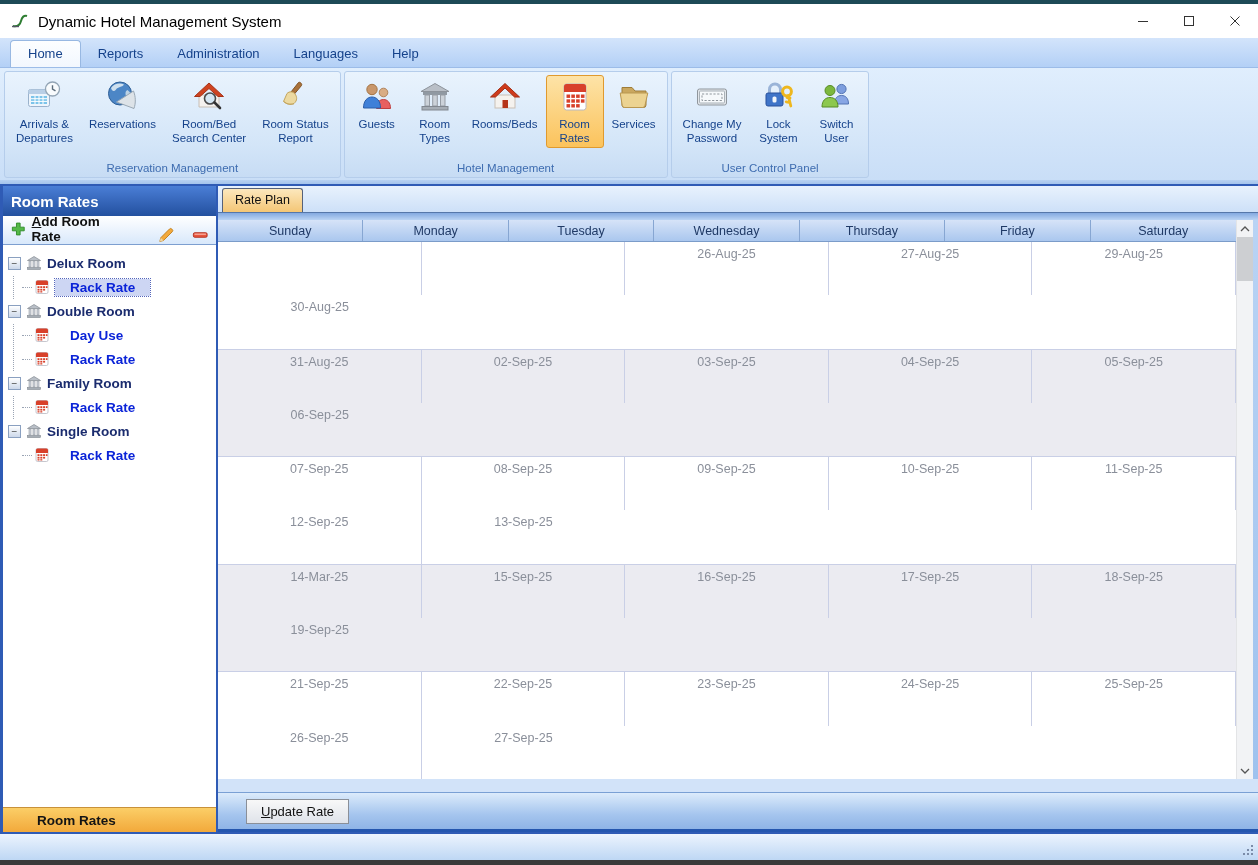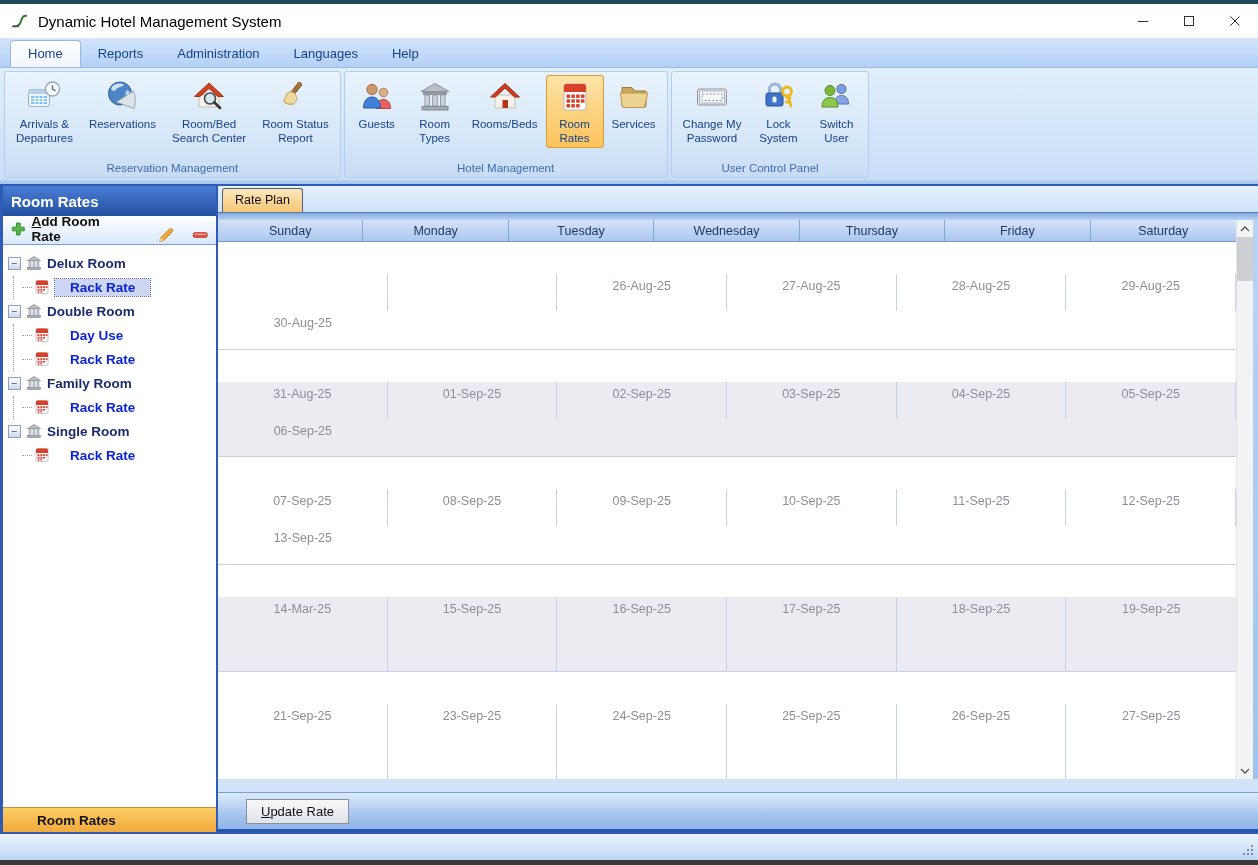--- a/index.html
+++ b/index.html
@@ -56,21 +56,21 @@
 .main{flex:1;display:flex;flex-direction:column;background:#d2e3f9;min-width:0;min-height:0;}
 .doc-tabrow{height:26px;background:linear-gradient(#e8f2fd,#cde0f8);display:flex;align-items:flex-end;padding-left:4px;}
 .doc-tab{background:linear-gradient(#fce8bd,#f4c676);border:1px solid #55617a;border-bottom:none;border-radius:3px 3px 0 0;padding:4px 12px 5px;font-size:12.5px;color:#111;}
 .doc-strip{height:8px;background:linear-gradient(#83a9e0,#b9d3f4);border-top:1px solid #5577aa;}
 .cal-area{flex:1;display:flex;min-height:0;padding-right:5px;background:linear-gradient(#b9d3f4,#9fc2ee);}
 .cal{flex:1;display:flex;flex-direction:column;background:#fff;min-width:0;}
 .cal-header{display:grid;grid-template-columns:repeat(7,1fr);height:22px;background:linear-gradient(#d6e3f8,#aac7ee);border-bottom:1px solid #7b9cc9;}
 .cal-hcell{display:flex;align-items:center;justify-content:center;font-size:12.5px;color:#203a66;border-right:1px solid #87a6d2;}
 .cal-hcell:last-child{border-right:none;}
 .cal-body{flex:1;display:flex;flex-direction:column;min-height:0;}
-.cal-row{flex:1;display:grid;grid-template-columns:repeat(6,1fr);border-bottom:1px solid #c9cfe6;background:#fff;margin-top:32px;}
+.cal-row{flex:1;display:grid;grid-template-columns:repeat(5,1fr);border-bottom:1px solid #c9cfe6;background:#fff;}
 .cal-row:last-child{border-bottom:none;}
 .cal-row.alt{background:#ebebf1;}
 .cal-cell{border-right:1px solid #c9cfe6;display:flex;justify-content:center;align-items:flex-start;padding-top:5px;}
 .cal-cell:last-child{border-right:none;}
 .cal-date{font-size:12.5px;color:#8a8f9a;}
 
 .vscroll{width:17px;background:#f2f3f5;display:flex;flex-direction:column;border-left:1px solid #e3e4e6;}
 .vs-btn{height:17px;display:flex;align-items:center;justify-content:center;}
 .vs-btn .icon{width:10px;height:6px;}
 .vs-thumb{height:44px;background:#cdcfd2;}
@@ -513,37 +513,31 @@
               <div class="cal-row">
                 <div class="cal-cell"></div>
                 <div class="cal-cell"></div>
                 <div class="cal-cell">
                   <span class="cal-date">26-Aug-25</span>
                 </div>
                 <div class="cal-cell">
                   <span class="cal-date">27-Aug-25</span>
                 </div>
                 <div class="cal-cell">
-                  <span class="cal-date">28-Aug-25</span>
-                </div>
-                <div class="cal-cell">
                   <span class="cal-date">29-Aug-25</span>
                 </div>
                 <div class="cal-cell">
                   <span class="cal-date">30-Aug-25</span>
                 </div>
               </div>
               <div class="cal-row alt">
                 <div class="cal-cell">
                   <span class="cal-date">31-Aug-25</span>
                 </div>
                 <div class="cal-cell">
-                  <span class="cal-date">01-Sep-25</span>
-                </div>
-                <div class="cal-cell">
                   <span class="cal-date">02-Sep-25</span>
                 </div>
                 <div class="cal-cell">
                   <span class="cal-date">03-Sep-25</span>
                 </div>
                 <div class="cal-cell">
                   <span class="cal-date">04-Sep-25</span>
                 </div>
                 <div class="cal-cell">
                   <span class="cal-date">05-Sep-25</span>
@@ -591,20 +585,23 @@
                 <div class="cal-cell">
                   <span class="cal-date">18-Sep-25</span>
                 </div>
                 <div class="cal-cell">
                   <span class="cal-date">19-Sep-25</span>
                 </div>
               </div>
               <div class="cal-row">
                 <div class="cal-cell">
                   <span class="cal-date">21-Sep-25</span>
+                </div>
+                <div class="cal-cell">
+                  <span class="cal-date">22-Sep-25</span>
                 </div>
                 <div class="cal-cell">
                   <span class="cal-date">23-Sep-25</span>
                 </div>
                 <div class="cal-cell">
                   <span class="cal-date">24-Sep-25</span>
                 </div>
                 <div class="cal-cell">
                   <span class="cal-date">25-Sep-25</span>
                 </div>

